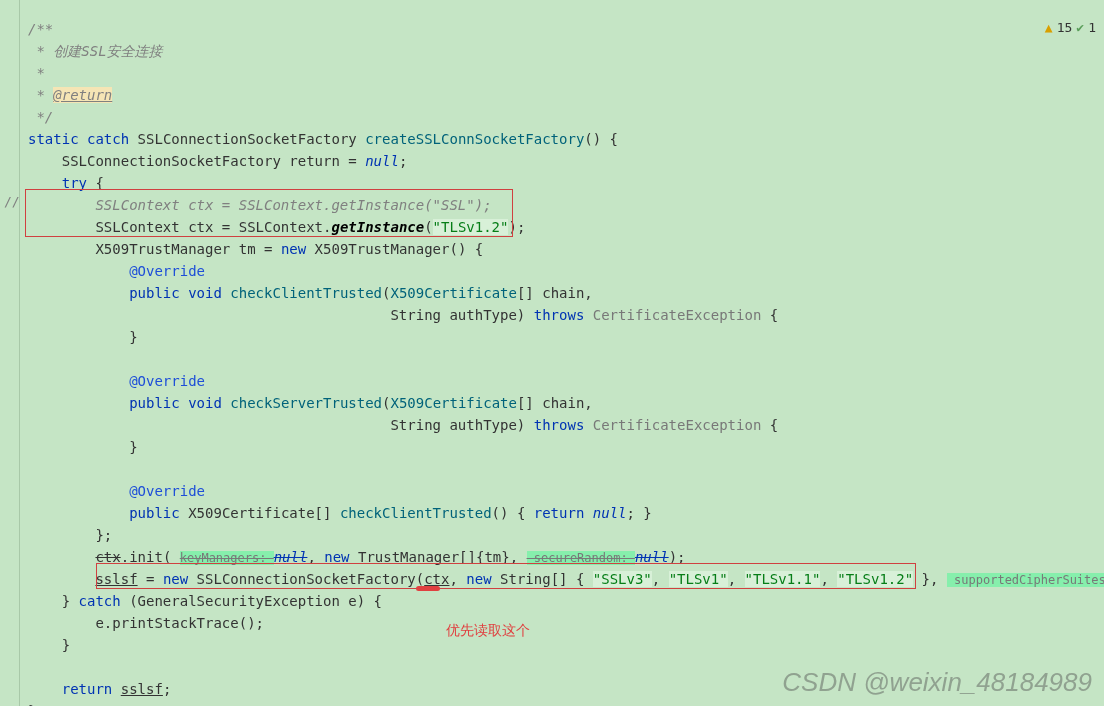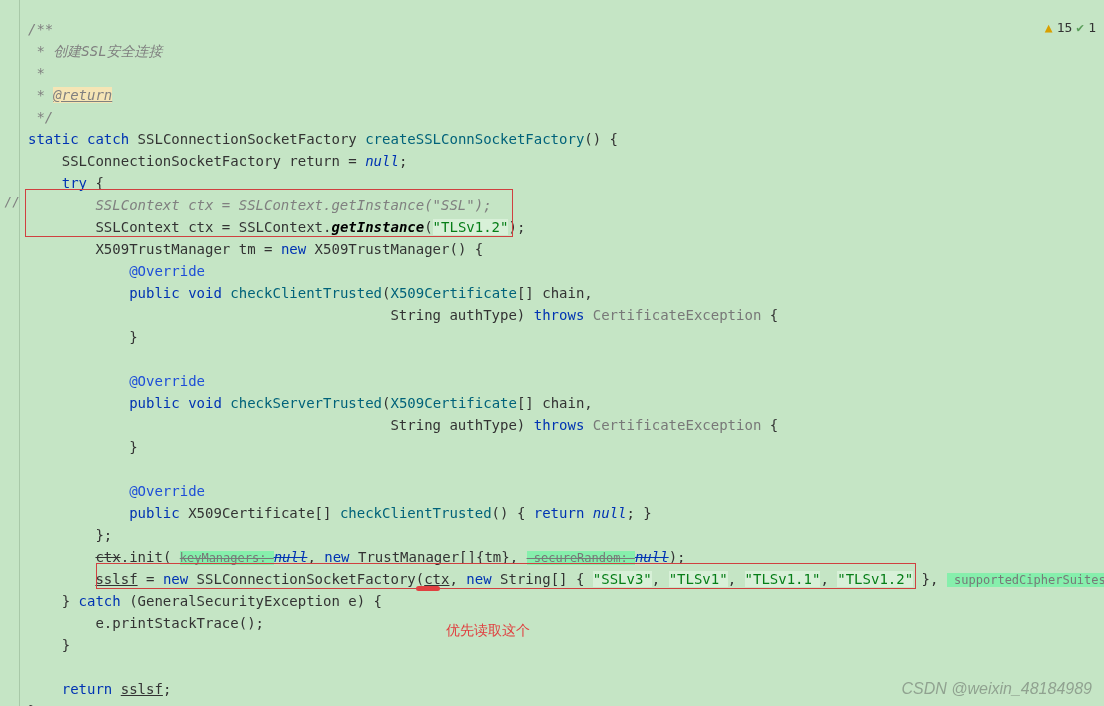--- a/index.html
+++ b/index.html
@@ -90,21 +90,21 @@
   gap: 4px;
   font-size: 13px;
 }
 .warn-icon { color: #d9a000; }
 .check-icon { color: #5a9e5a; }
 .bottom-watermark {
   position: absolute;
   bottom: 8px;
   right: 12px;
   color: rgba(80,80,80,0.45);
-  font-size: 16px;
+  font-size: 26px;
   font-style: italic;
   font-family: sans-serif;
   pointer-events: none;
 }
 .gutter-comment {
   position: absolute;
   left: 4px;
   top: 194px;
   color: #808080;
   font-size: 13px;

